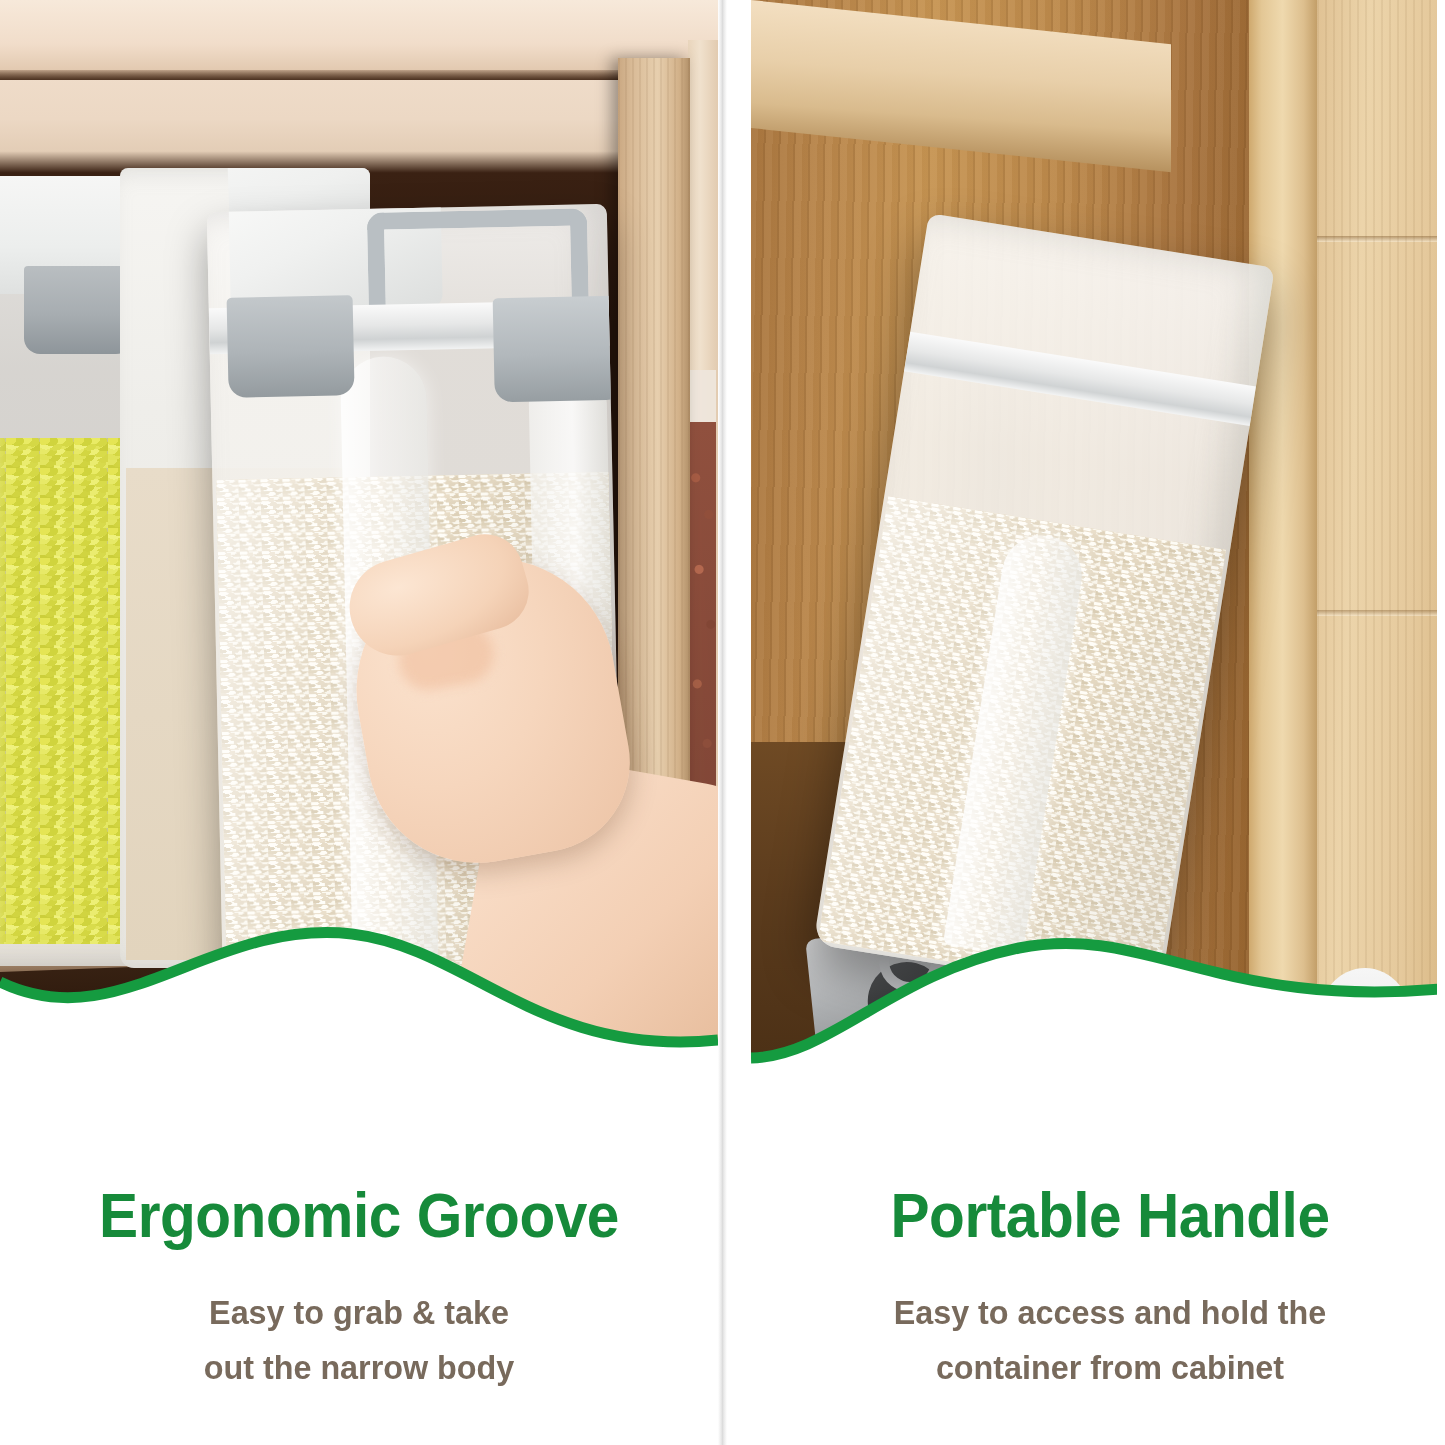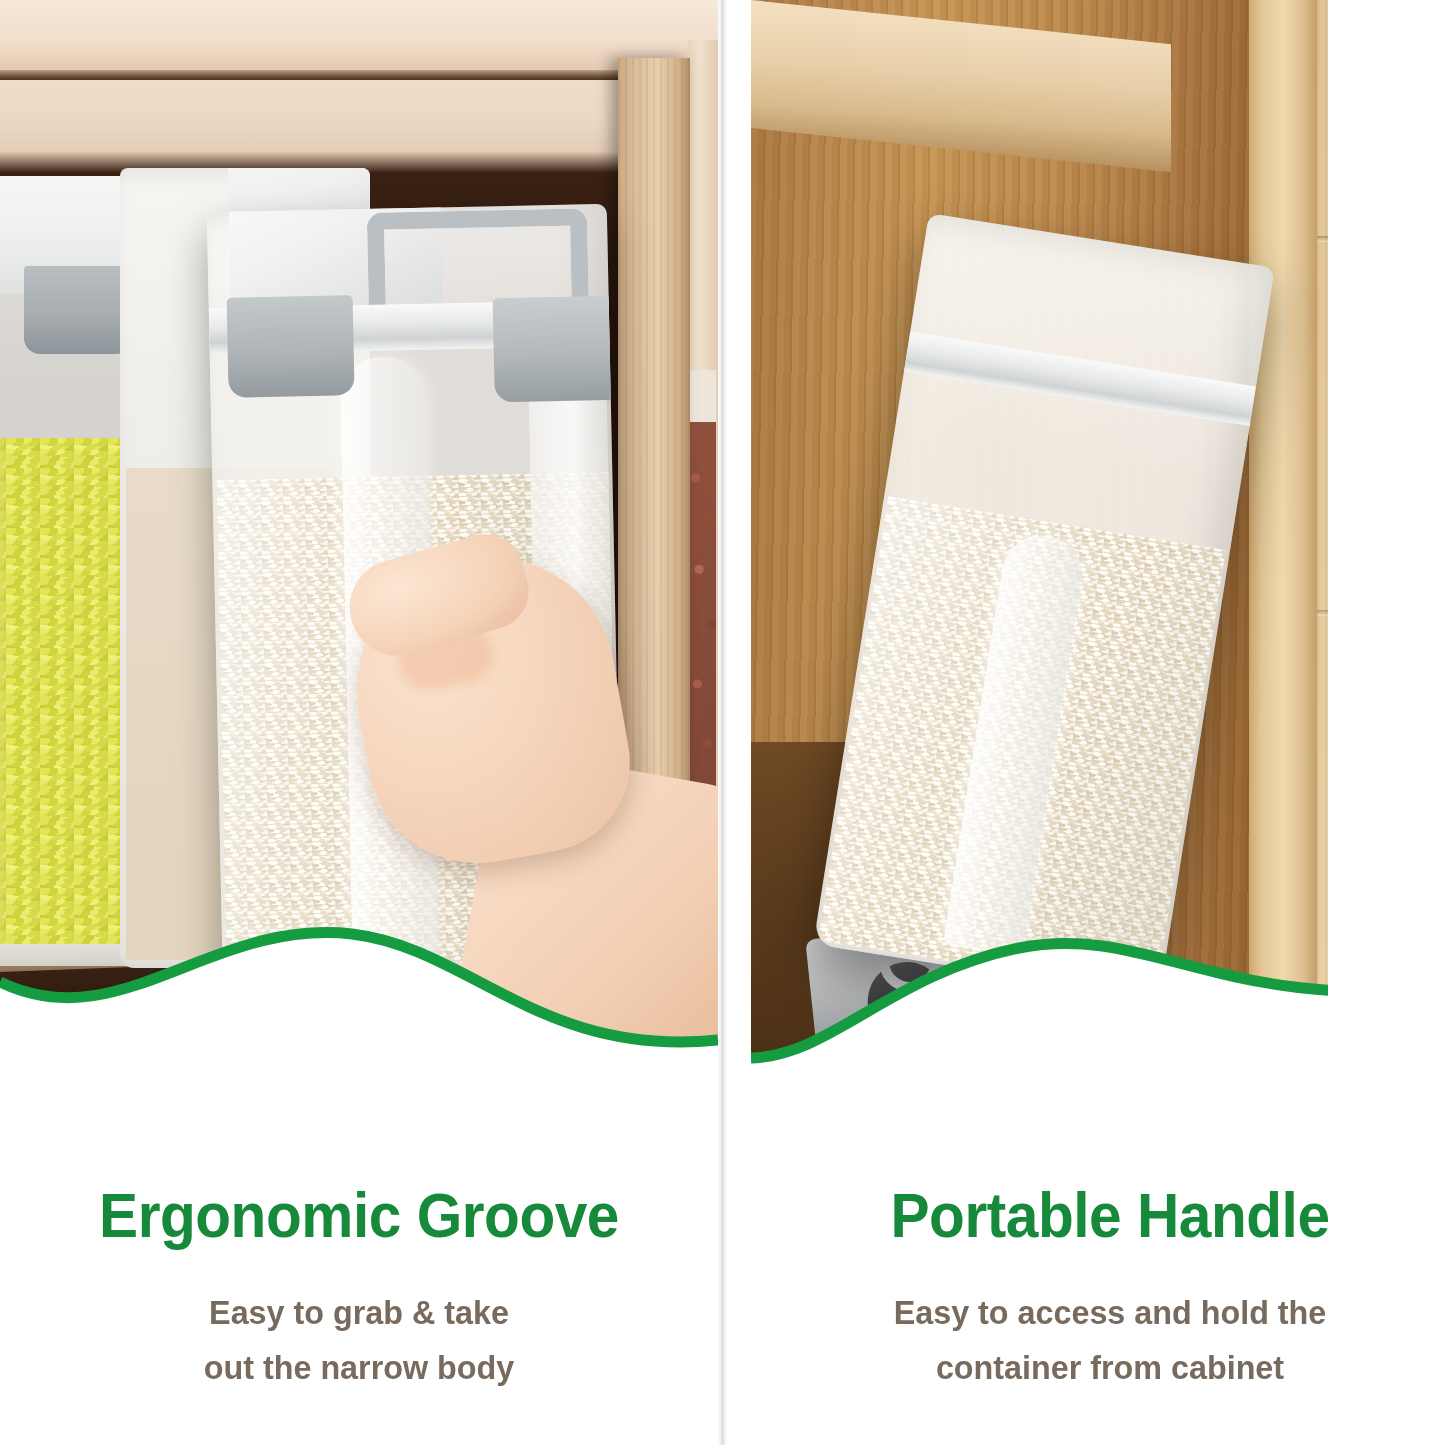--- a/index.html
+++ b/index.html
@@ -5,21 +5,21 @@
 <style>
   * { box-sizing: border-box; margin: 0; padding: 0; }
   html, body {
     width: 1445px; height: 1445px;
     background: #ffffff;
     font-family: "Liberation Sans", sans-serif;
     overflow: hidden;
   }
   .stage {
     position: relative;
-    width: 1328px; height: 1445px;
+    width: 1437px; height: 1445px;
     background: #ffffff;
     overflow: hidden;
   }
 
   
   .panel {
     position: absolute;
     top: 0;
     width: 718px;
     height: 1445px;

